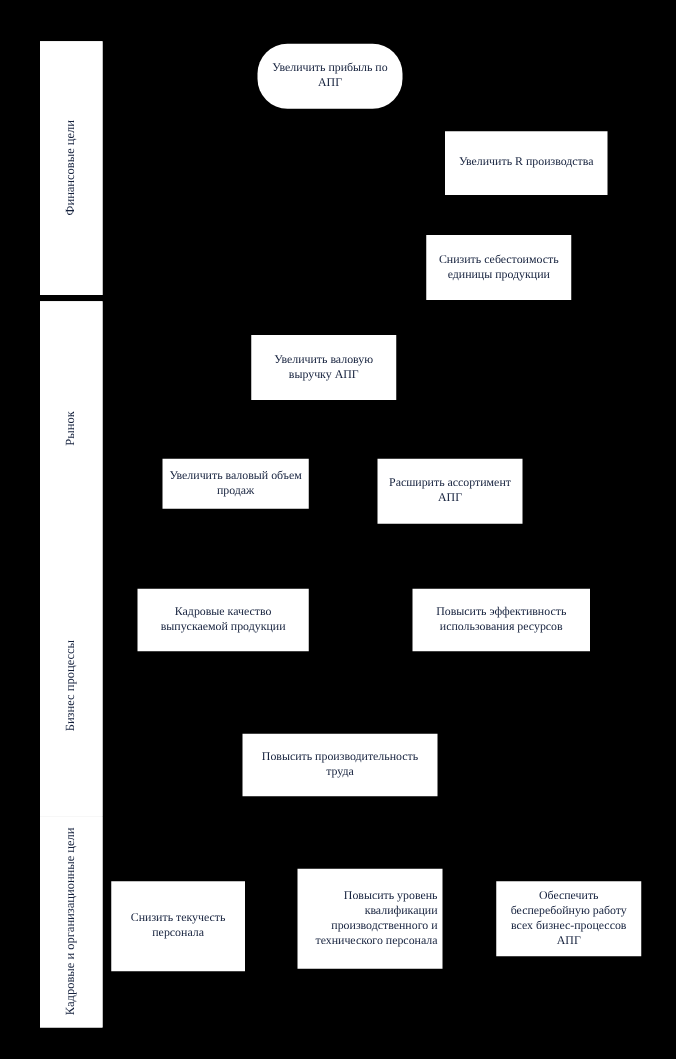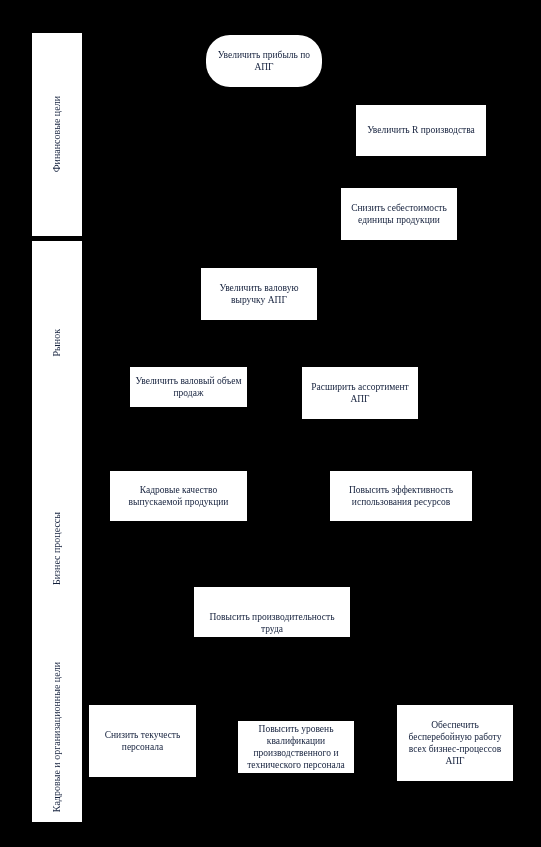--- a/index.html
+++ b/index.html
@@ -99,26 +99,26 @@
       </div>
       <div class="goal-box" style="left: 302px; top: 367px; width: 116px; height: 52px;">
         <span>Расширить ассортимент АПГ</span>
       </div>
       <div class="goal-box" style="left: 110px; top: 471px; width: 137px; height: 50px;">
         <span>Кадровые качество выпускаемой продукции</span>
       </div>
       <div class="goal-box" style="left: 330px; top: 471px; width: 142px; height: 50px;">
         <span>Повысить эффективность использования ресурсов</span>
       </div>
-      <div class="goal-box" style="left: 194px; top: 587px; width: 156px; height: 50px; align-items: flex-end;">
+      <div class="goal-box" style="left: 194px; top: 587px; width: 156px; height: 50px;">
         <span>Повысить производительность труда</span>
       </div>
       <div class="goal-box" style="left: 89px; top: 705px; width: 107px; height: 72px;">
         <span>Снизить текучесть персонала</span>
       </div>
-      <div class="goal-box" style="left: 238px; top: 721px; width: 116px; height: 52px;">
+      <div class="goal-box" style="left: 238px; top: 695px; width: 116px; height: 80px; text-align: right;">
         <span>Повысить уровень квалификации производственного и технического персонала</span>
       </div>
-      <div class="goal-box" style="left: 397px; top: 705px; width: 116px; height: 76px;">
+      <div class="goal-box" style="left: 397px; top: 705px; width: 116px; height: 60px;">
         <span>Обеспечить бесперебойную работу всех бизнес-процессов АПГ</span>
       </div>
     </div>
 </div>
 
 </body></html>

